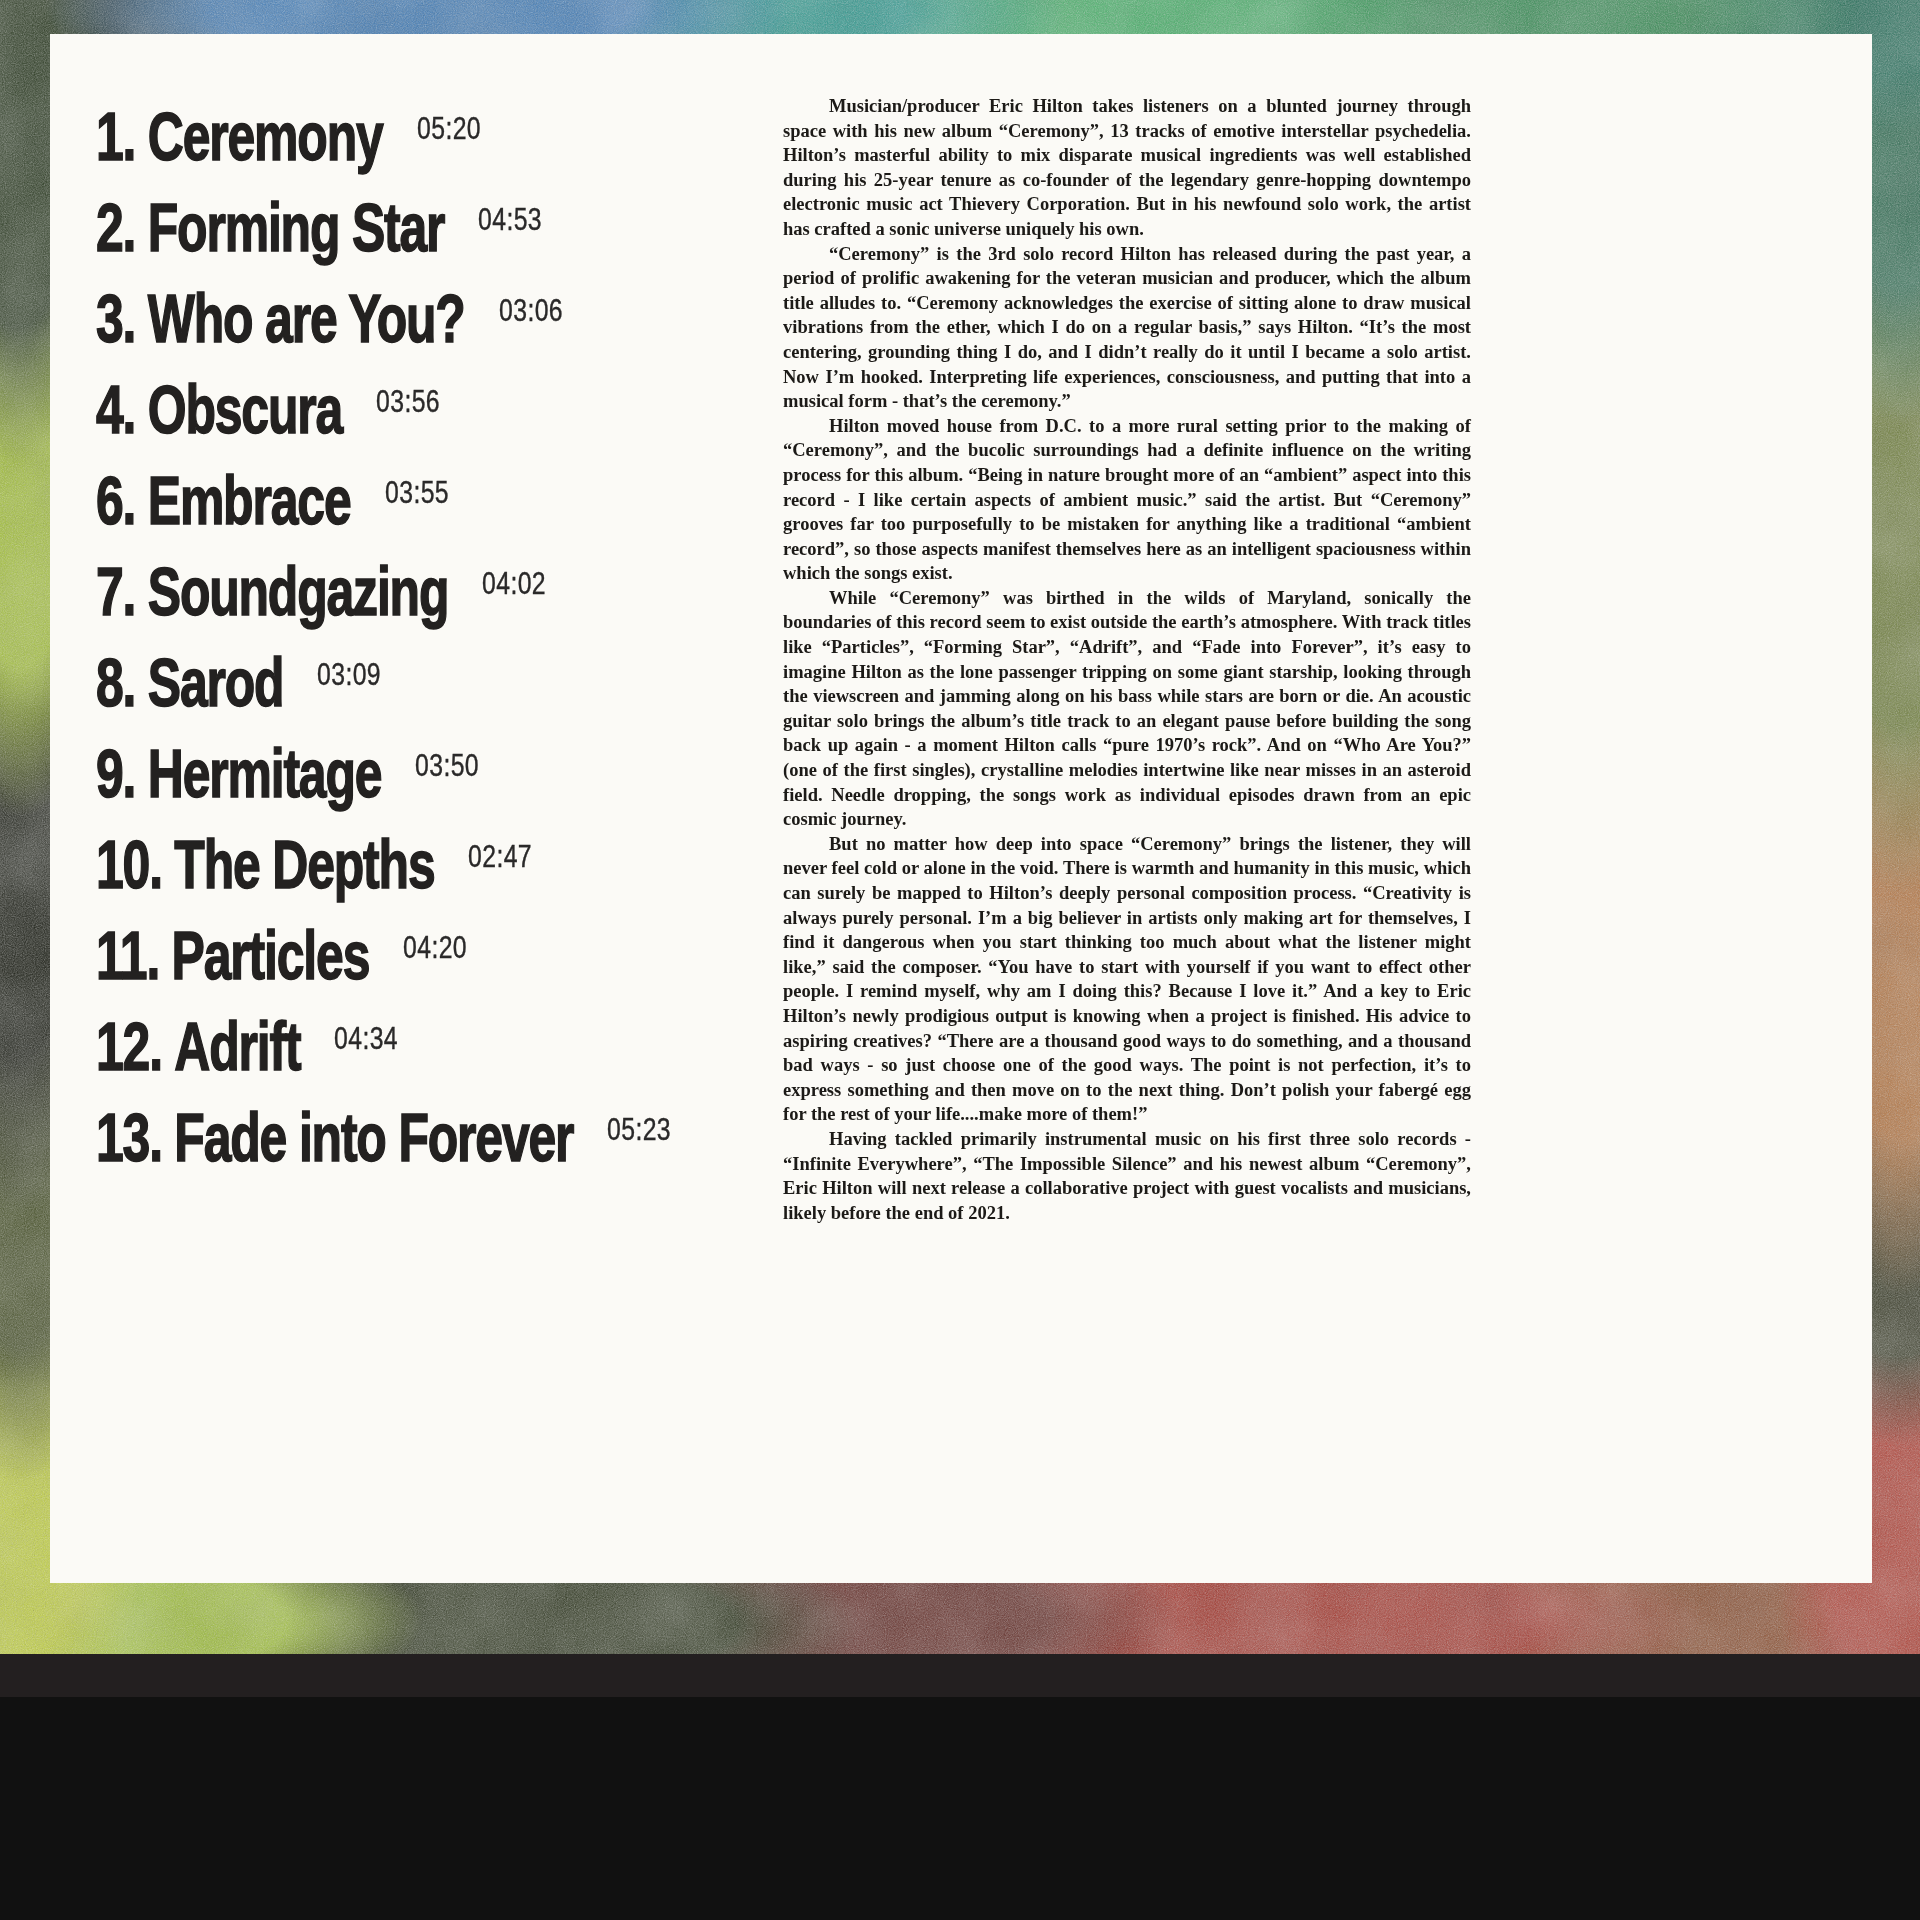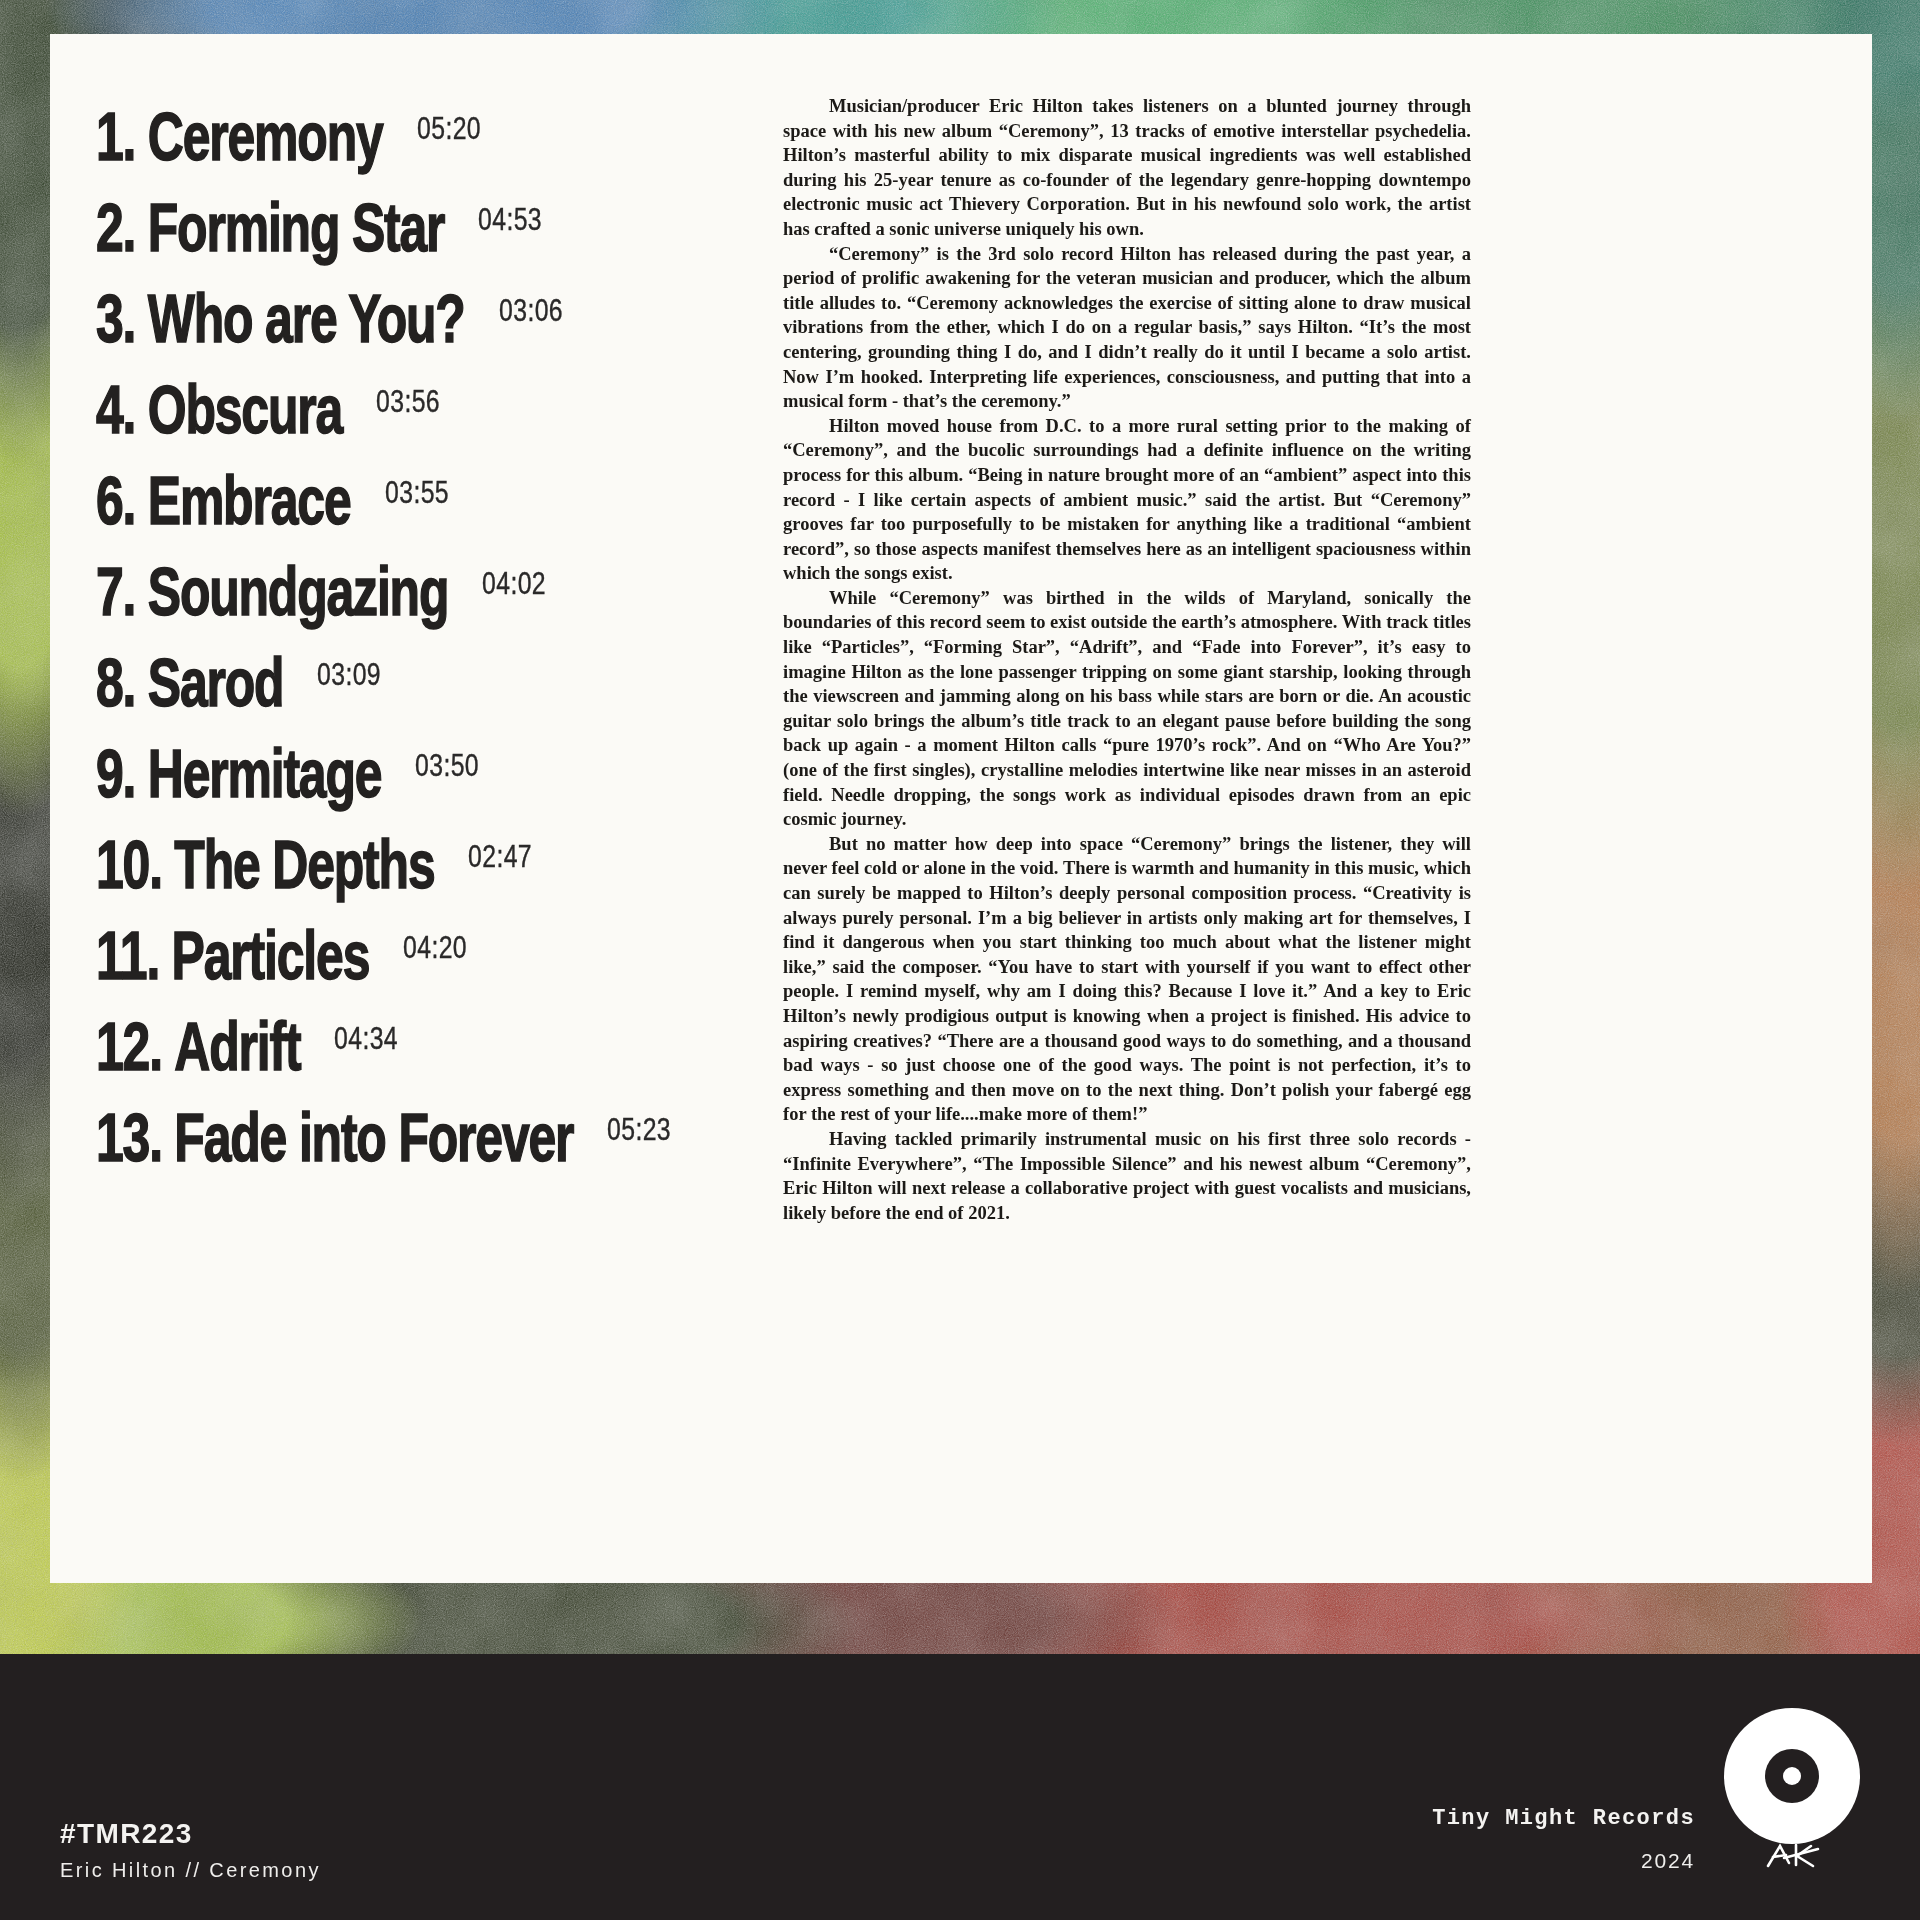--- a/index.html
+++ b/index.html
@@ -1,17 +1,17 @@
 <!DOCTYPE html>
 <html><head>
 <meta charset="utf-8">
 <style>
   html,body{margin:0;padding:0;background:#111;}
   .poster{
-    position:relative;width:1920px;height:1920px;overflow:hidden;
+    position:relative;width:1920px;height:1697px;overflow:hidden;
     font-family:"Liberation Sans",sans-serif;
     background-color:#1e2416;
     background-image:
       
       radial-gradient(520px 150px at 420px 8px,  #3a79b8 0%, #3a79b8 40%, rgba(58,121,184,0) 72%),
       radial-gradient(480px 150px at 720px 12px, #2a9a8f 0%, #2a9a8f 38%, rgba(42,154,143,0) 72%),
       radial-gradient(520px 150px at 1060px 8px, #3fb063 0%, #3fb063 38%, rgba(63,176,99,0) 72%),
       radial-gradient(560px 150px at 1460px 12px,#2e8a4e 0%, #2e8a4e 40%, rgba(46,138,78,0) 72%),
       radial-gradient(420px 170px at 1820px 14px,#1d6b55 0%, #1d6b55 40%, rgba(29,107,85,0) 72%),
       

